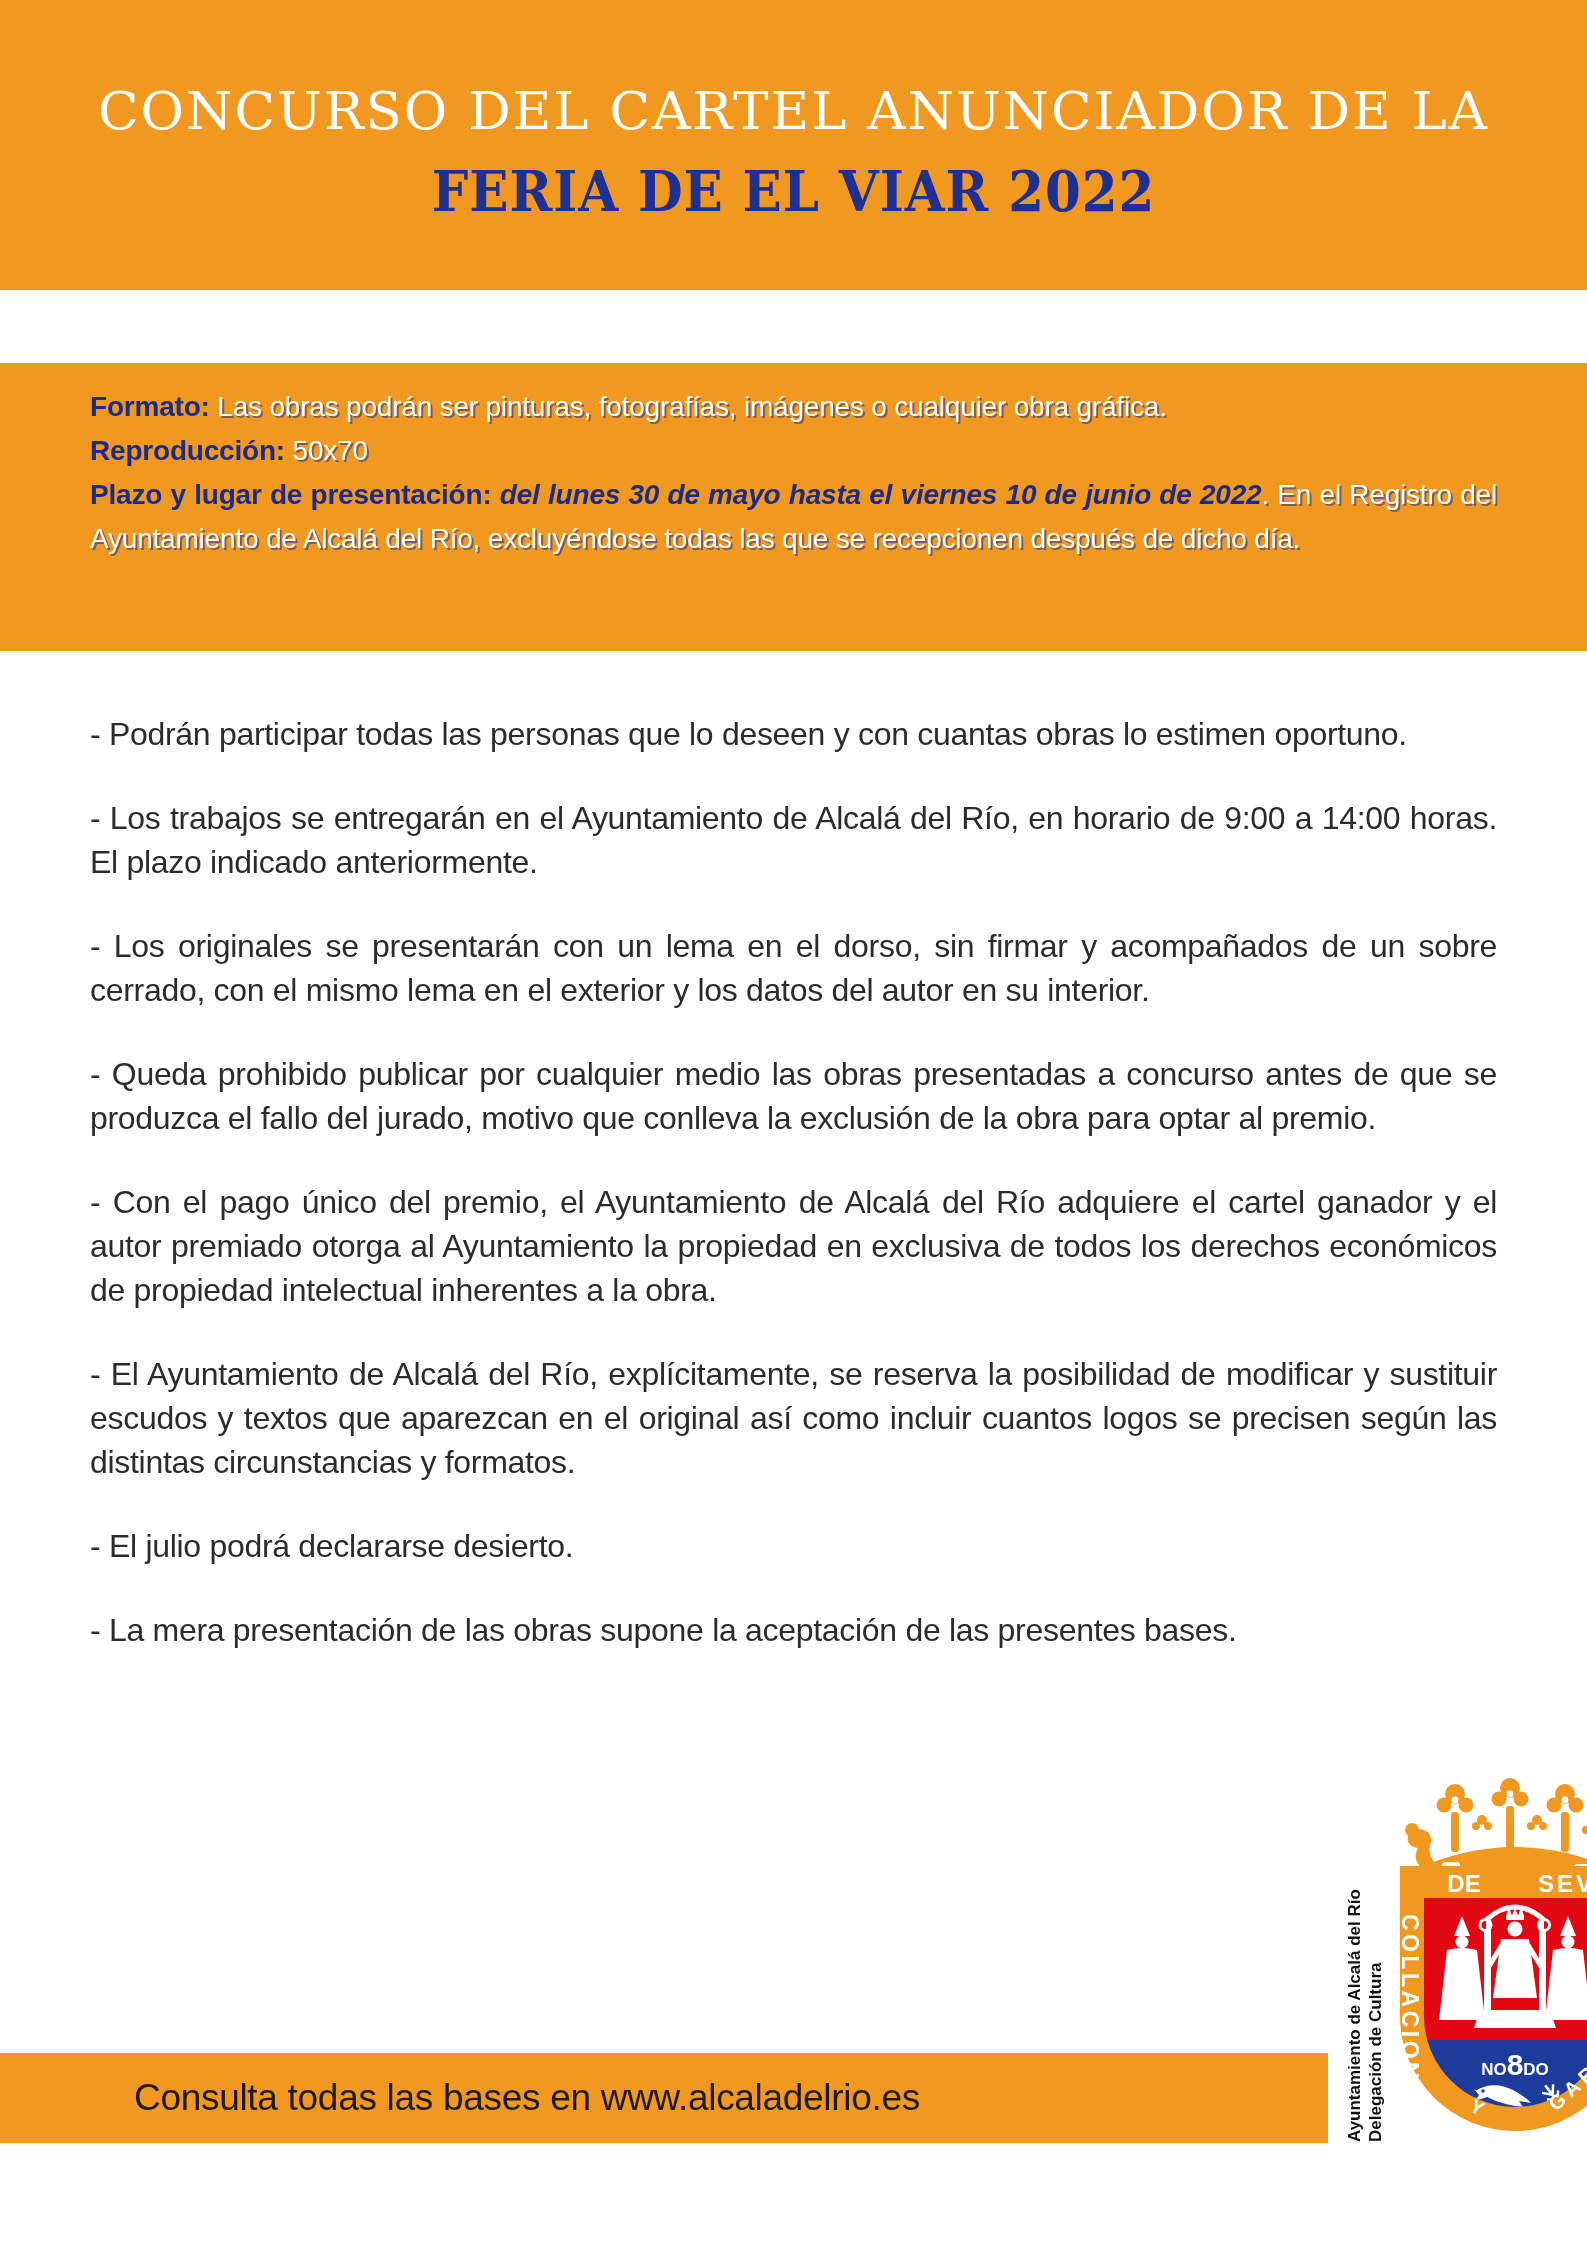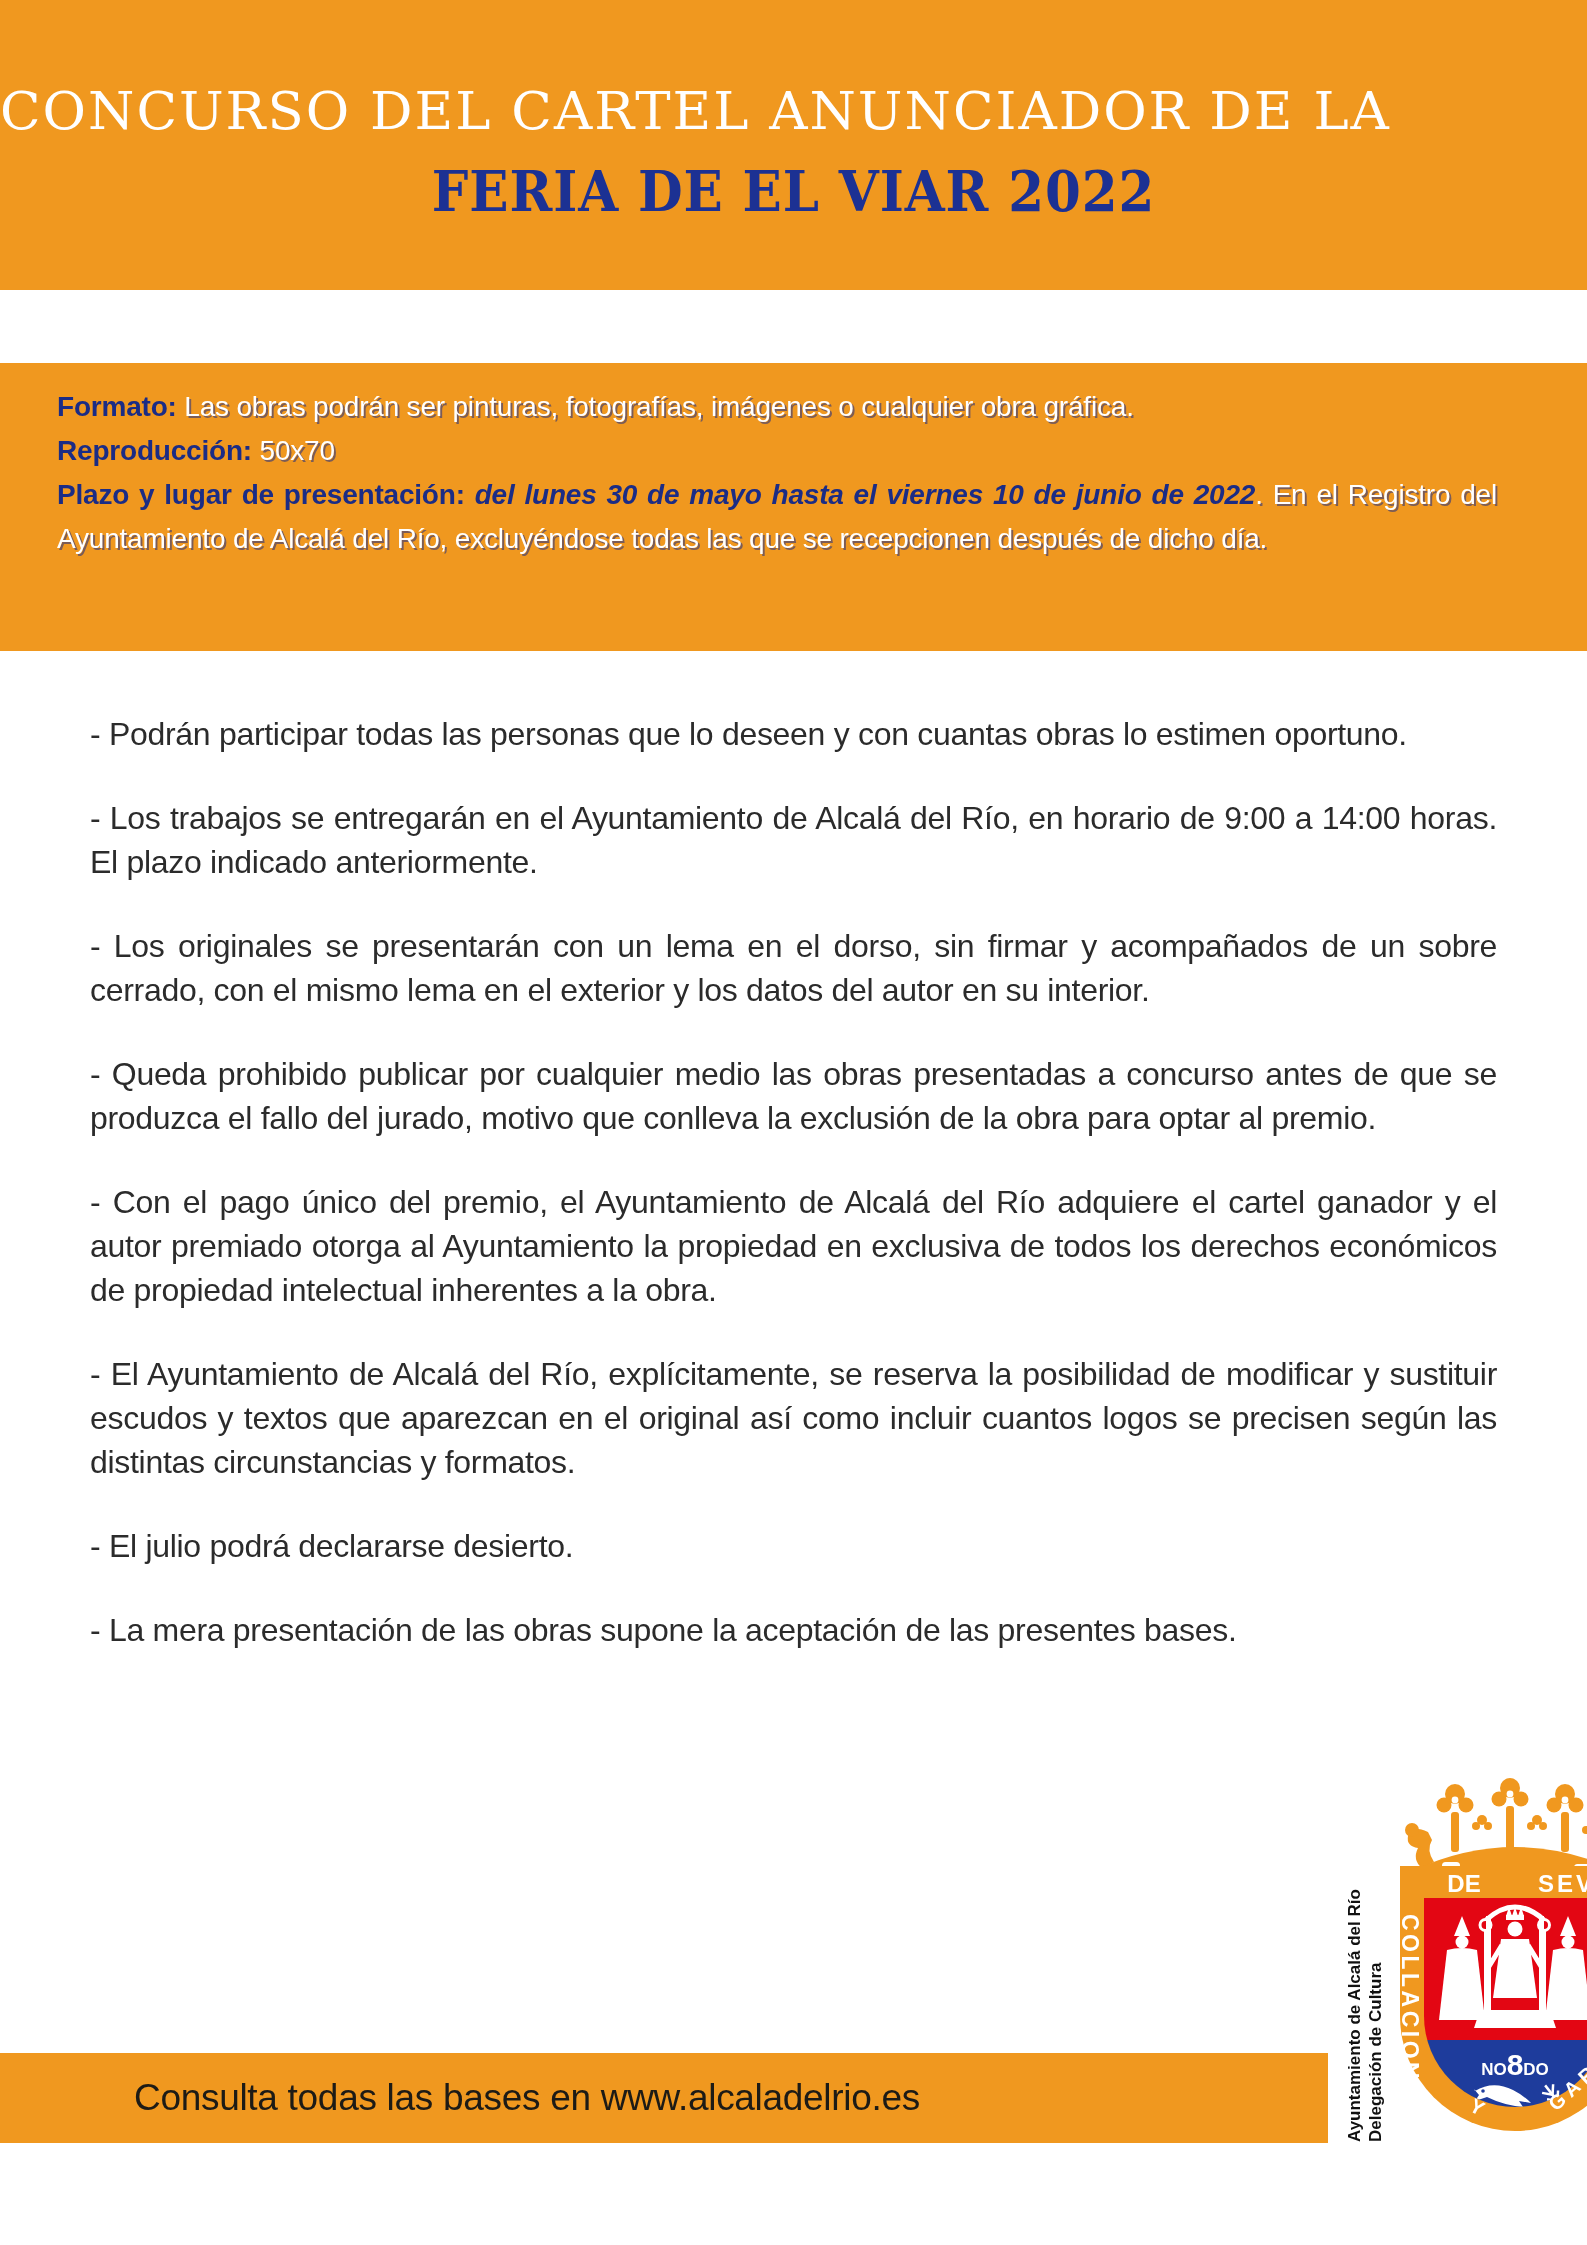--- a/index.html
+++ b/index.html
@@ -20,39 +20,39 @@
     overflow:hidden;
     font-family:"Liberation Sans",sans-serif;
   }
   
   .header-band{
     position:absolute;left:0;top:0;width:1587px;height:290px;
     background:var(--orange);
   }
   .title1{
     position:absolute;left:0;top:80px;width:1587px;
-    text-align:left;
+    text-align:center;
     font-family:"DejaVu Serif",serif;
     font-size:53px;font-weight:400;letter-spacing:2px;
     color:#ffffff;white-space:nowrap;
   }
   .title2{
     position:absolute;left:0;top:158px;width:1587px;
     text-align:center;
     font-family:"DejaVu Serif",serif;
     font-size:56px;font-weight:bold;letter-spacing:1px;
     color:var(--navy);white-space:nowrap;
     transform:scaleX(0.92);transform-origin:center;
   }
   
   .infobox{
     position:absolute;left:0;top:363px;width:1587px;height:288px;
     background:var(--orange);
     box-sizing:border-box;
-    padding:22px 90px 0 57px;
+    padding:22px 90px 0 90px;
   }
   .infobox p{
     margin:0;font-size:28px;line-height:44px;letter-spacing:-0.2px;
     text-align:justify;
   }
   .ib-label{
     font-weight:bold;color:var(--label_navy);
   }
   .ib-label.ital{font-style:italic;margin-top:33px;}
   .ib-white{

